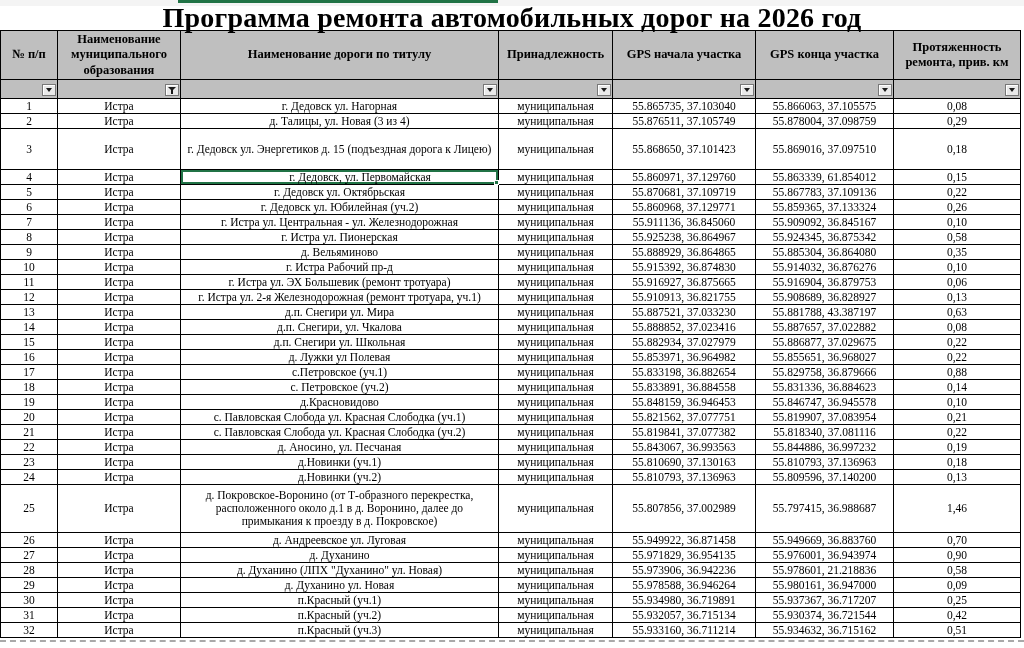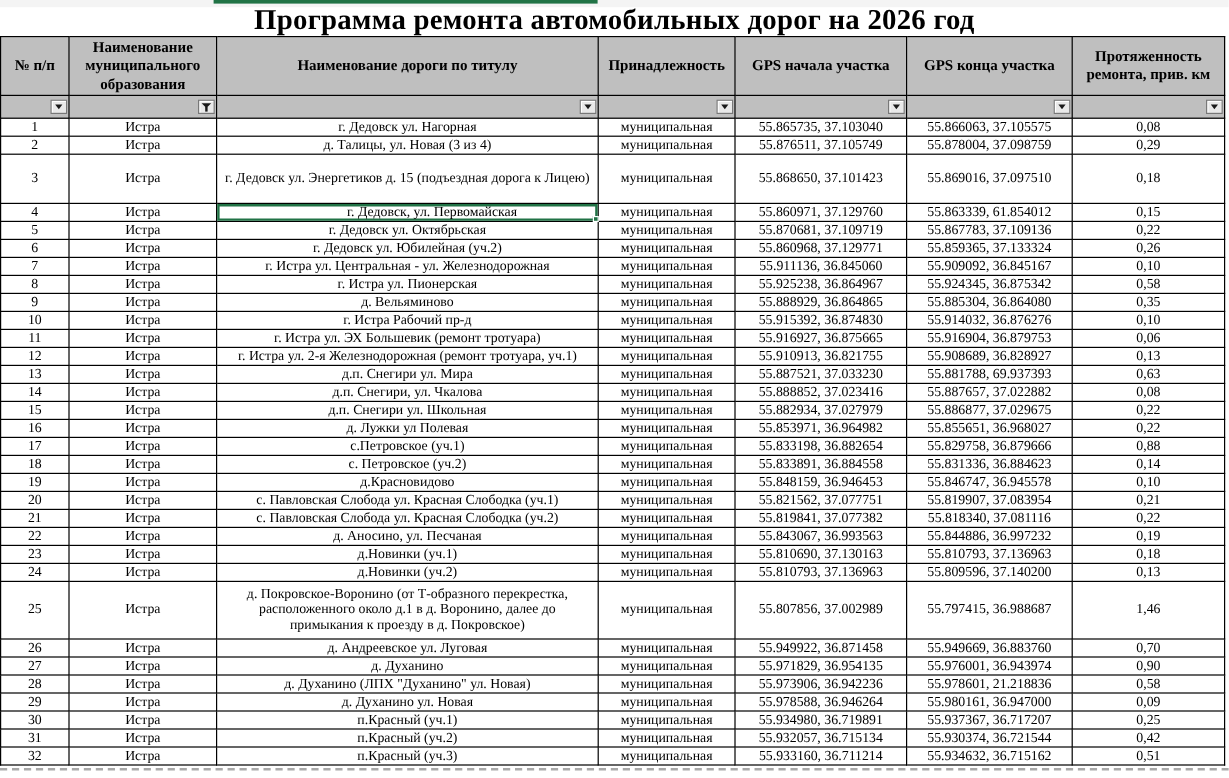--- a/index.html
+++ b/index.html
@@ -2,21 +2,21 @@
 <html style="--selection: #217346; --header_bg: #bfbfbf;"><head>
 <meta charset="utf-8">
 <style>
   html,body{margin:0;padding:0;}
   body{
     width:1024px;height:648px;overflow:hidden;background:#fff;position:relative;
     font-family:"Liberation Serif","DejaVu Serif",serif;color:#000;
   }
   .top-strip{height:6px;background:#f4f4f4;position:relative;}
   .green-bar{position:absolute;left:178px;top:0;width:320px;height:3px;background:var(--selection,#217346);}
-  .title{height:24px;line-height:23px;text-align:center;font-weight:bold;font-size:24px;letter-spacing:.2px;}
+  .title{height:24px;line-height:23px;text-align:center;font-weight:bold;font-size:28px;letter-spacing:.2px;}
   table{border-collapse:collapse;table-layout:fixed;width:1020px;margin:0;}
   col.c0{width:57px}col.c1{width:123px}col.c2{width:318px}col.c3{width:114px}
   col.c4{width:143px}col.c5{width:138px}col.c6{width:127px}
   th,td{border:1px solid #000;}
   thead th{
     background:var(--header_bg,#bfbfbf);font-weight:bold;font-size:12.5px;line-height:1.22;
     height:48px;padding:0 4px;text-align:center;vertical-align:middle;
   }
   tr.filter-row td{background:var(--header_bg,#bfbfbf);height:13px;padding:0 1px 0 0;text-align:right;vertical-align:middle;}
   .flt{
@@ -198,21 +198,21 @@
     <td>55.910913, 36.821755</td>
     <td>55.908689, 36.828927</td>
     <td>0,13</td>
   </tr>
       <tr>
     <td>13</td>
     <td>Истра</td>
     <td>д.п. Снегири ул. Мира</td>
     <td>муниципальная</td>
     <td>55.887521, 37.033230</td>
-    <td>55.881788, 69.937393</td>
+    <td>55.881788, 43.387197</td>
     <td>0,63</td>
   </tr>
       <tr>
     <td>14</td>
     <td>Истра</td>
     <td>д.п. Снегири, ул. Чкалова</td>
     <td>муниципальная</td>
     <td>55.888852, 37.023416</td>
     <td>55.887657, 37.022882</td>
     <td>0,08</td>

